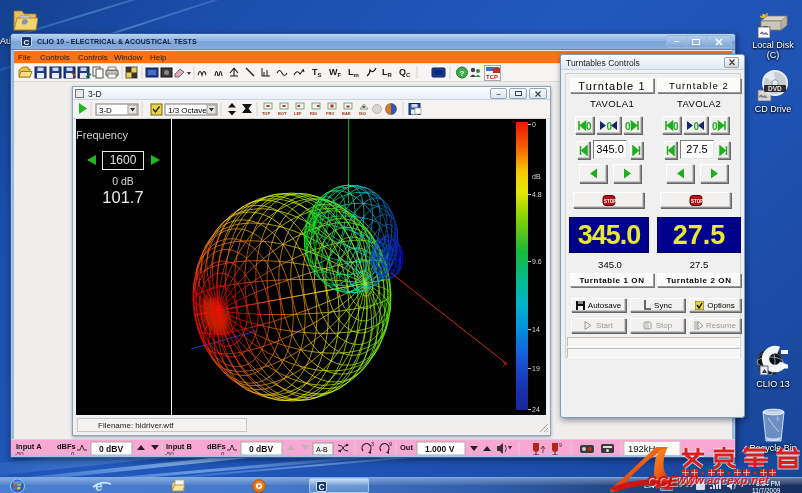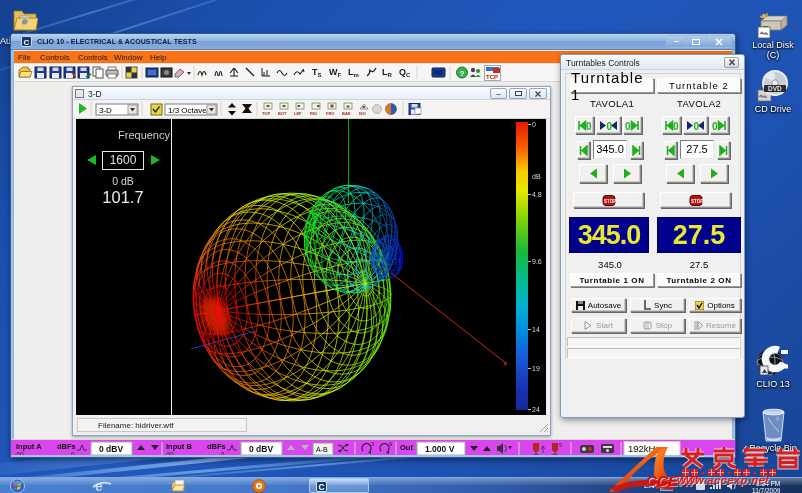--- a/index.html
+++ b/index.html
@@ -181,21 +181,21 @@
         <rect x="481" y="4" width="7" height="5" fill="#c03020"></rect>
       <text x="474" y="15" font-size="6" font-weight="bold" fill="#c02010">TCP</text>
     </svg>
   </div>
 
   <div class="ab" style="left:1px;top:48px;width:722px;height:358px;background:#efeeec;"></div>
 
   <div class="ab" style="left:0;top:16px;width:3px;height:404px;background:linear-gradient(90deg,#a9c7e5,#93b5da);"></div>
   <div class="ab" style="left:721px;top:16px;width:3px;height:404px;background:linear-gradient(90deg,#93b5da,#a9c7e5);"></div>
 
-  <div class="ab" id="botbar" style="left:0px;top:405px;width:724px;height:16px;background:#d946ef;border-top:1px solid #d8d6d2;">
+  <div class="ab" id="botbar" style="left:0px;top:405px;width:724px;height:16px;background:#f9a8d4;border-top:1px solid #d8d6d2;">
     <svg width="722" height="17" style="position:absolute;left:0;top:0;" font-family="Liberation Sans">
       <g font-size="7.5" font-weight="bold" fill="#111">
         <text x="5" y="9">Input A</text>
         <text x="46" y="9">dBFs</text>
         <text x="155" y="9">Input B</text>
         <text x="196" y="9">dBFs</text>
         <text x="389" y="10">Out</text>
       </g>
       <g font-size="6" fill="#222">
         <text x="4" y="15.5">-50</text>
@@ -342,21 +342,21 @@
         <circle cx="318" cy="9" r="5.5" fill="none" stroke="#555" stroke-width=".6"></circle>
       <line x1="330" y1="2" x2="330" y2="16" stroke="#d5d3cf"></line>
       <rect x="336" y="3.5" width="11" height="11" fill="#2a4fa0" stroke="#122a60"></rect>
         <rect x="338.5" y="4" width="6" height="3.5" fill="#cfd8ea"></rect>
         <rect x="338" y="9.5" width="7" height="5" fill="#e8edf5"></rect>
         <rect x="342" y="8" width="6" height="6" fill="#fdfdfb" stroke="#888" stroke-width=".6"></rect>
     </svg>
   </div>
 
   <div class="ab" id="freqpanel" style="left:3px;top:32px;width:95px;height:296px;background:#000;">
-    <div class="ab" style="left:0;top:10px;width:94px;text-align:right;font-size:11px;color:#cfcfcf;">Frequency</div>
+    <div class="ab" style="left:0;top:10px;width:94px;text-align:left;font-size:11px;color:#cfcfcf;">Frequency</div>
     <svg class="ab" style="left:9px;top:35px;" width="12" height="12">
         <path d="M11,1 L2,6 L11,11 Z" fill="#20b820"></path>
       </svg>
     <div class="ab" style="left:26px;top:32px;width:42px;height:19px;border:1px solid #e8e8e8;background:#000;color:#e0e0e0;font-size:12px;text-align:center;line-height:17px;">1600</div>
     <svg class="ab" style="left:74px;top:35px;" width="12" height="12">
         <path d="M1,1 L10,6 L1,11 Z" fill="#20b820"></path>
       </svg>
     <div class="ab" style="left:0;top:56px;width:94px;text-align:center;font-size:10.5px;color:#d4d4d4;">0 dB</div>
     <div class="ab" style="left:0;top:69px;width:94px;text-align:center;font-size:16.5px;color:#ececec;">101.7</div>
   </div>
@@ -1828,21 +1828,21 @@
   <div class="ab" style="left:0;top:0;width:183px;height:15px;border-radius:2px 2px 0 0;background:linear-gradient(#fafcfe,#dfe9f3);border-bottom:1px solid #c8d4e2;">
     <div class="ab" style="left:5px;top:3px;font-size:8.5px;color:#1a1a1a;">Turntables Controls</div>
     <div class="ab" style="left:163px;top:2px;width:15px;height:11px;background:linear-gradient(#fdfdfd,#d8d8d8);border:1px solid #a0a0a0;border-radius:2px;display:flex;align-items:center;justify-content:center;">
         <svg width="6" height="7">
           <path d="M0.5,0.5 L5.5,6 M5.5,0.5 L0.5,6" stroke="#444" stroke-width="1.4"></path>
         </svg>
       </div>
   </div>
   <div class="ab" id="ttbody" style="left:4px;top:18px;width:176px;height:285px;border:1px solid #d4d2ce;background:#f0f0f0;font-size:9px;color:#000;">
 
-    <div class="btnw ctr" style="left:4px;top:4px;width:84px;height:15px;font-size:15px;letter-spacing:1.1px;">Turntable 1</div>
+    <div class="btnw ctr" style="left:4px;top:4px;width:84px;height:15px;font-size:11px;letter-spacing:1.1px;">Turntable 1</div>
     <div class="ab ctr" style="left:4px;top:24px;width:84px;height:11px;font-size:9.5px;letter-spacing:.4px;">TAVOLA1</div>
     <svg class="ab" style="left:9px;top:42px;" width="74" height="18"></svg>
     <div class="btn ctr" style="left:9px;top:42px;width:19px;height:18px;">
         <svg width="15" height="11">
           <path d="M2,1 v9 M8.5,1.5 L3.5,5.5 L8.5,9.5 Z" stroke="#1fae1f" stroke-width="1.6" fill="#1fae1f"></path>
           <text x="9" y="9.5" font-size="10" font-weight="bold" fill="#1fae1f" font-family="Liberation Sans">0</text>
         </svg>
       </div>
     <div class="btn ctr" style="left:30px;top:42px;width:25px;height:18px;">
         <svg width="19" height="11">

